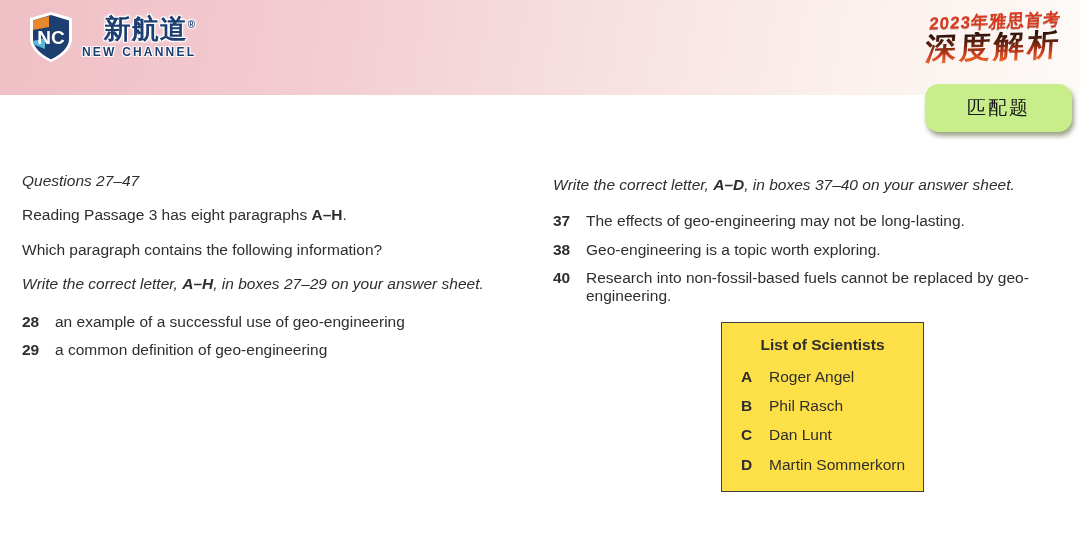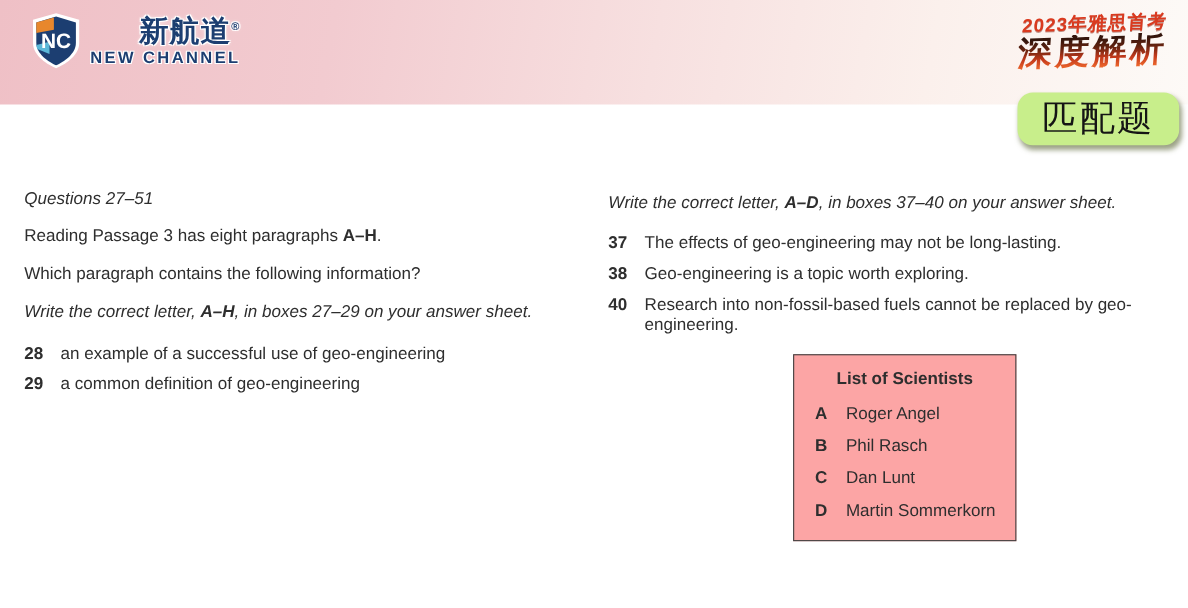--- a/index.html
+++ b/index.html
@@ -18,63 +18,63 @@
   
   .logo { position:absolute; top:11px; left:28px; display:flex; align-items:center; gap:8px;text-align:right; }
   .logo-shield { width:46px; height:52px; flex:none; }
   .logo-names { display:flex; flex-direction:column; line-height:1; }
   .logo-cn {
     font-size:27px; font-weight:bold; color:#1c3e71; letter-spacing:1px;
     text-shadow:-1px -1px 0 #fff,1px -1px 0 #fff,-1px 1px 0 #fff,1px 1px 0 #fff,0 0 4px #fff;
   }
   .logo-reg { font-size:10px; vertical-align:super; font-weight:bold; }
   .logo-en {
-    font-size:15px; font-weight:bold; color:#1c3e71; letter-spacing:2.2px; margin-top:3px;
+    font-size:12px; font-weight:bold; color:#1c3e71; letter-spacing:2.2px; margin-top:3px;
     text-shadow:-1px -1px 0 #fff,1px -1px 0 #fff,-1px 1px 0 #fff,1px 1px 0 #fff;
   }
 
   
   .brand { position:absolute; top:13px; right:18px; text-align:center; transform:rotate(-2deg) skewX(-6deg); }
   .brand-line1 {
     font-size:17px; font-weight:900; color:#da3a1f; letter-spacing:1px; line-height:1.1;
     text-shadow:0 1px 0 rgba(120,20,5,.45);
   }
   .brand-line2 {
     font-size:31px; font-weight:900; letter-spacing:3px; line-height:1.05; margin-top:-1px;
     background:linear-gradient(180deg,#33150c 12%, #63220f 38%, #c43a1c 68%, #ee682c 95%);
     -webkit-background-clip:text; background-clip:text; color:transparent;
   }
 
   
   .badge {
     position:absolute; top:84px; left:925px; width:147px; height:48px;
     background:#c8ee8b; border-radius:14px;
     display:flex; align-items:center; justify-content:center;
-    font-size:32px; color:#151515; letter-spacing:2px;
+    font-size:19px; color:#151515; letter-spacing:2px;
     box-shadow:2px 4px 5px rgba(75,85,35,.55);
   }
 
   
   .col { position:absolute; font-size:15.5px; line-height:1.18; }
   .col-left  { left:22px;  top:172px; width:518px; }
   .col-right { left:553px; top:176px; width:522px; }
   .para { margin-bottom:16px; }
   .italic { font-style:italic; }
   .b { font-weight:bold;text-align:right; }
   .qrow { display:flex; margin-bottom:10px; }
   .qnum { font-weight:bold; width:22px; flex:none; margin-right:11px; }
   .qtext { flex:1; }
   .col-left .qrow:first-of-type { margin-top:20px; }
   .col-right .qrow:first-of-type { margin-top:18px; }
 
   
   .sci-box {
     margin:17px 0 0 168px; width:203px;
     border:1.5px solid #3f3f3f; padding:13px 12px 6px 12px;
-    background:#fca5a5;
+    background:#fde047;
   }
   .sci-title { text-align:center; font-weight:bold; font-size:15.5px; margin-bottom:13px; }
   .sci-row { display:flex; margin-bottom:11px; }
   .sci-letter { font-weight:bold; width:35px; padding-left:7px; flex:none; }
 </style>
 </head>
 <body>
 
 <div class="page">
 
@@ -96,21 +96,21 @@
 
     <div class="brand">
       <div class="brand-line1">2023年雅思首考</div>
       <div class="brand-line2">深度解析</div>
     </div>
   </div>
 
   <div class="badge">匹配题</div>
 
   <div class="col col-left">
-    <p class="para italic">Questions 27–51</p>
+    <p class="para italic">Questions 27–47</p>
 
     <p class="para"><span>Reading Passage 3 has eight paragraphs </span><span class="b">A–H</span><span>.</span></p>
 
     <p class="para">Which paragraph contains the following information?</p>
 
     <p class="para italic"><span>Write the correct letter, </span><span class="b">A–H</span><span>, in boxes 27–29 on your answer sheet.</span></p>
 
     <div class="qrow">
       <span class="qnum">28</span>
       <span class="qtext">an example of a successful use of geo-engineering</span>

